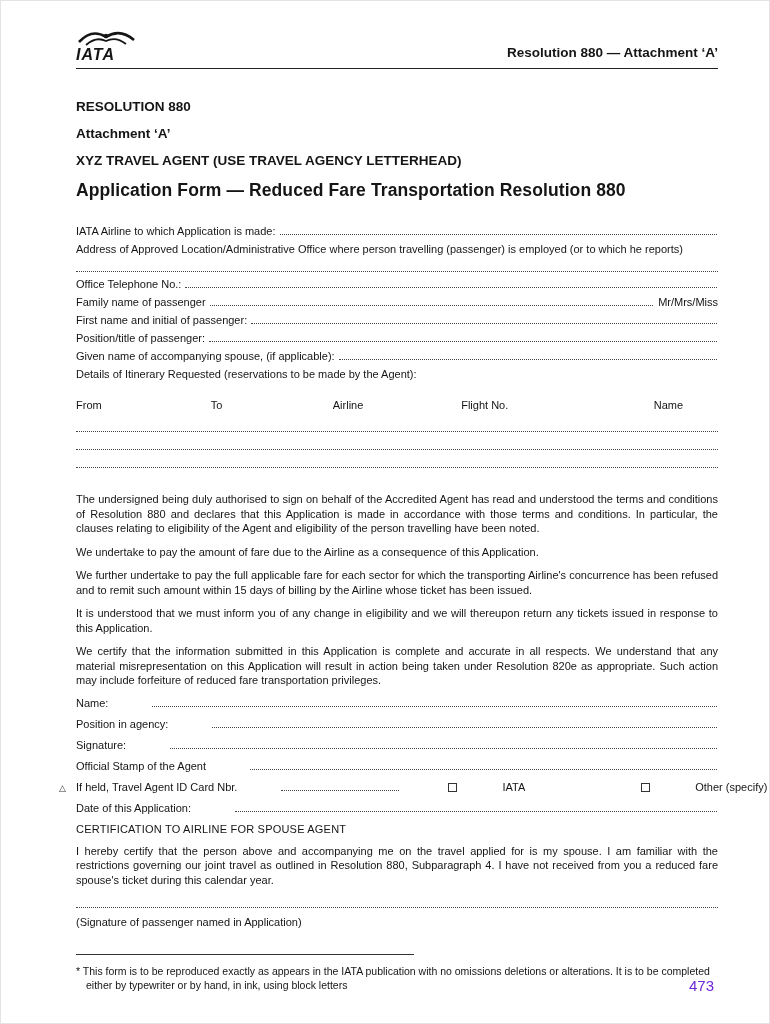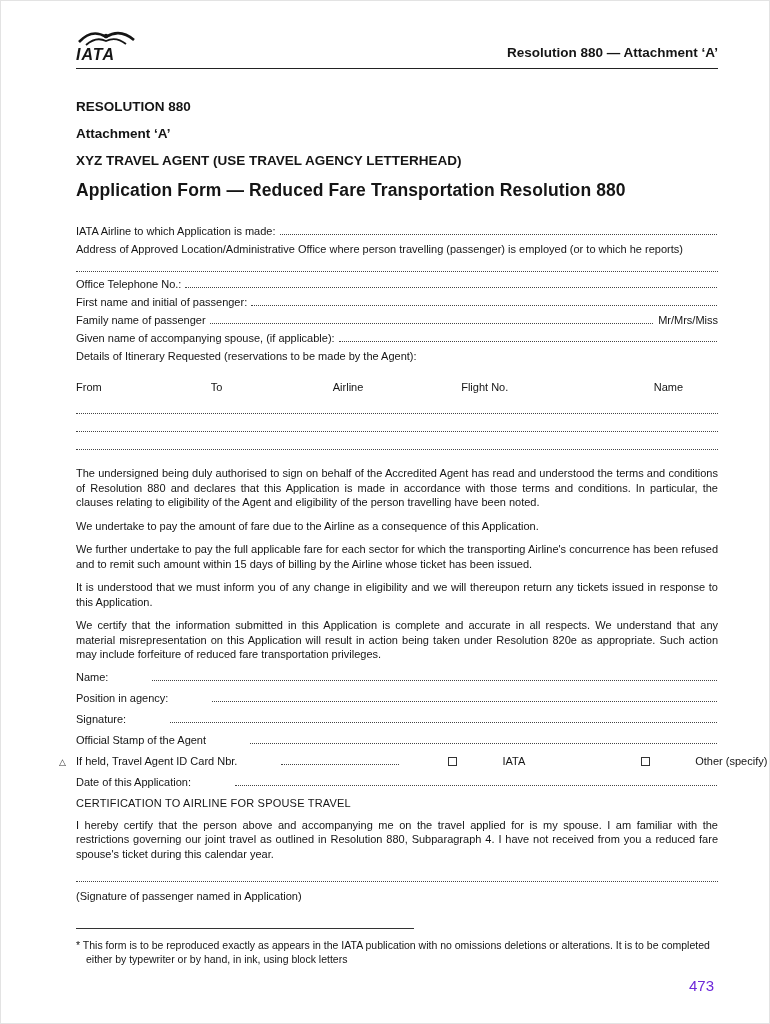--- a/index.html
+++ b/index.html
@@ -38,21 +38,21 @@
   
   .itin-head { display:flex; font-size:11px; margin-top:18px; margin-bottom:10px; }
   .itin-head span:nth-child(1){ width:21%; }
   .itin-head span:nth-child(2){ width:19%; }
   .itin-head span:nth-child(3){ width:20%; }
   .itin-head span:nth-child(4){ width:30%; }
   .itin-head span:nth-child(5){ width:10%; }
   .itin-rows .dotline { margin-bottom:7px; }
 
   
-  .paras { margin-top:16px; }
+  .paras { margin-top:24px; }
   .para { font-size:11px; line-height:14.5px; text-align:justify; margin-bottom:9px; }
 
   
   .sig-section { margin-top:4px; }
   .sig-section .line { margin-bottom:8px;gap:40px; }
   .cb { display:inline-block; width:9px; height:9px; border:1.2px solid #333; margin:0 5px 0 8px; align-self:center; flex:0 0 auto; }
   .cb-lbl { margin-right:2px; }
   .cb-gap { display:inline-block; width:26px; flex:0 0 auto; }
   .tri { position:absolute; left:-17px; top:1px; font-size:9px; color:#333; }
 
@@ -101,27 +101,31 @@
     </div>
     <div class="line">
       <span class="lbl">Address of Approved Location/Administrative Office where person travelling (passenger) is employed (or to which he reports)</span>
     </div>
     <div class="dotline"></div>
     <div class="line">
       <span class="lbl">Office Telephone No.:</span>
       <span class="dots"></span>
     </div>
     <div class="line">
+      <span class="lbl">Family name of passenger</span>
+      <span class="dots"></span>
+      <span class="suffix">Mr/Mrs/Miss</span>
+    </div>
+    <div class="line">
       <span class="lbl">First name and initial of passenger:</span>
       <span class="dots"></span>
     </div>
     <div class="line">
-      <span class="lbl">Family name of passenger</span>
-      <span class="dots"></span>
-      <span class="suffix">Mr/Mrs/Miss</span>
+      <span class="lbl">Position/title of passenger:</span>
+      <span class="dots"></span>
     </div>
     <div class="line">
       <span class="lbl">Given name of accompanying spouse, (if applicable):</span>
       <span class="dots"></span>
     </div>
     <div class="line">
       <span class="lbl">Details of Itinerary Requested (reservations to be made by the Agent):</span>
     </div>
 
     <div class="itin-head">
@@ -174,21 +178,21 @@
       <span class="lbl cb-lbl">Other (specify)</span>
       <span class="dots"></span>
     </div>
     <div class="line">
       <span class="lbl">Date of this Application:</span>
       <span class="dots"></span>
     </div>
   </div>
 
   <div>
-    <div class="cert-heading">CERTIFICATION TO AIRLINE FOR SPOUSE TRAVEL</div>
+    <div class="cert-heading">CERTIFICATION TO AIRLINE FOR SPOUSE AGENT</div>
     <p class="para cert-para">I hereby certify that the person above and accompanying me on the travel applied for is my spouse. I am familiar with the restrictions governing our joint travel as outlined in Resolution 880, Subparagraph 4. I have not received from you a reduced fare spouse's ticket during this calendar year.</p>
     <div class="mrmrs-block">
       <div class="dotline"></div>
       <div class="sig-caption">(Signature of passenger named in Application)</div>
     </div>
   </div>
 
   <div class="footnote">
     <div class="footnote-rule"></div>
     <div class="footnote-text">* This form is to be reproduced exactly as appears in the IATA publication with no omissions deletions or alterations. It is to be completed either by typewriter or by hand, in ink, using block letters</div>

